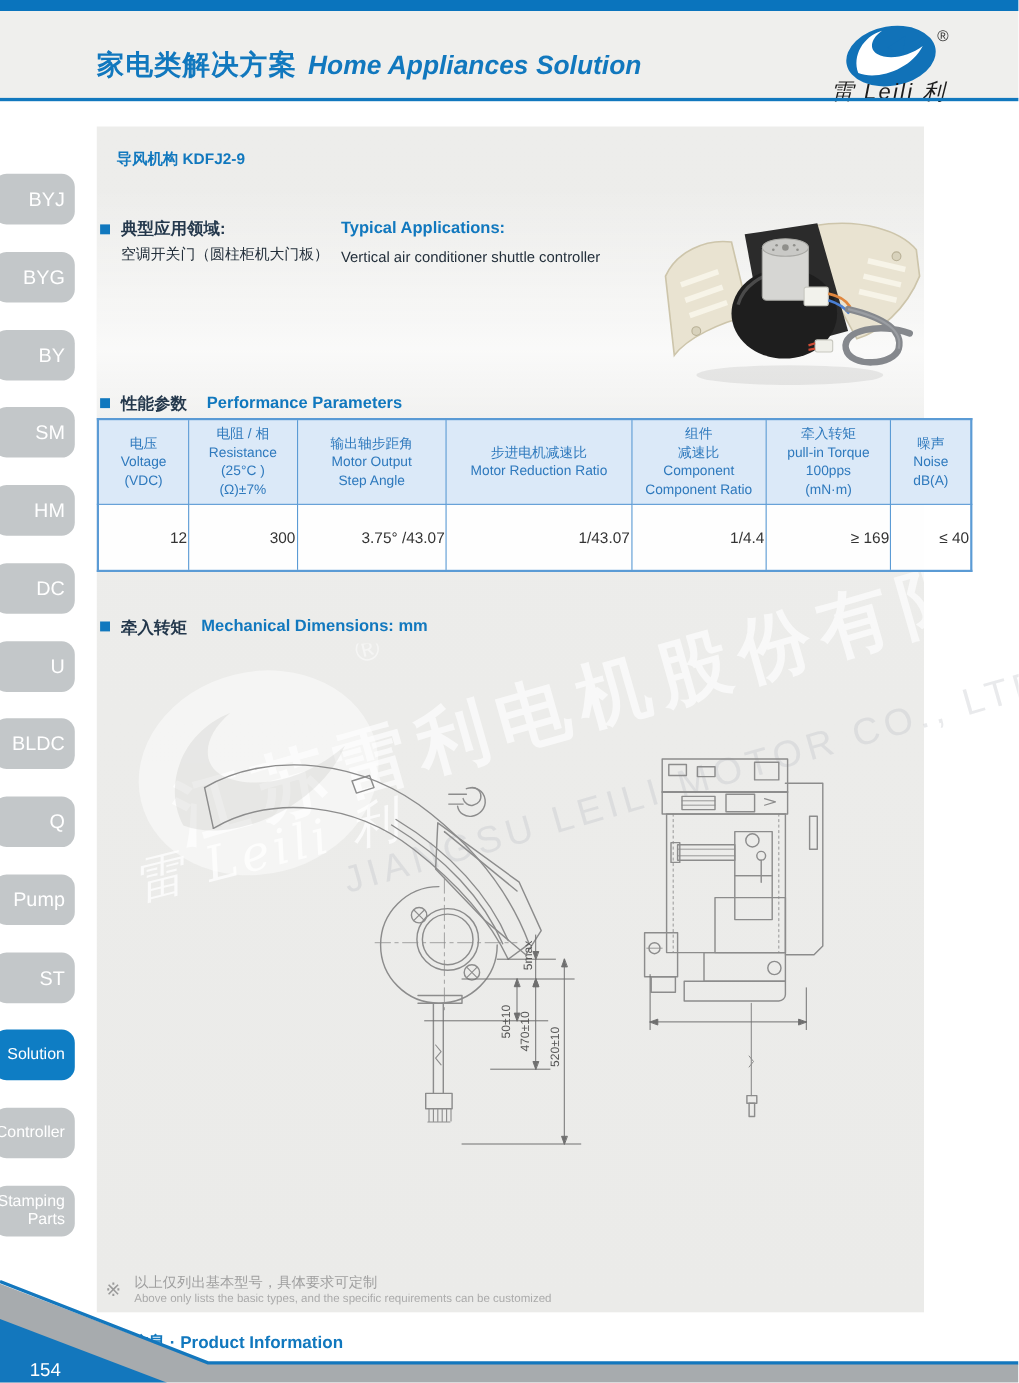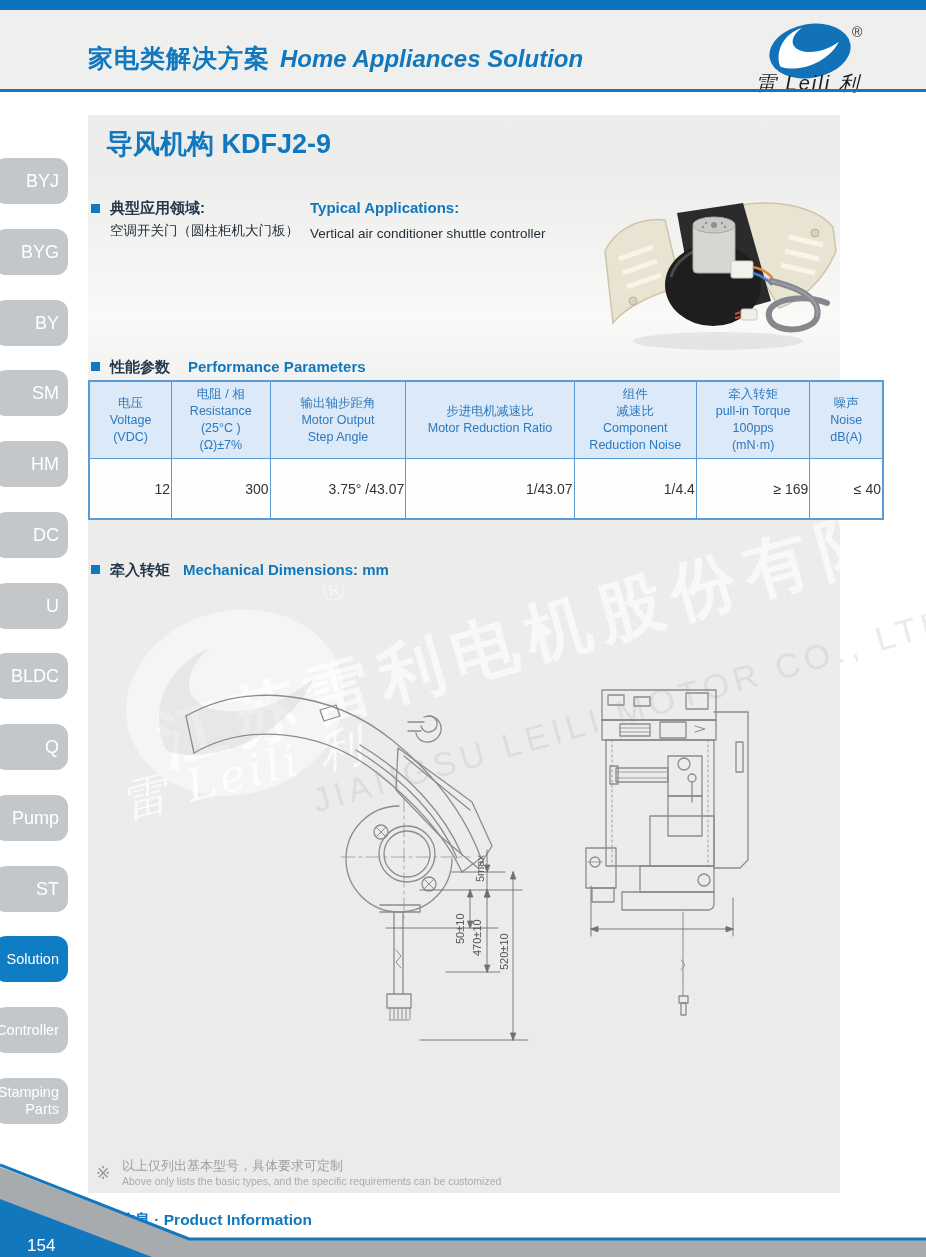--- a/index.html
+++ b/index.html
@@ -21,21 +21,21 @@
              background:#c3c7c9;color:#ffffff;display:flex;align-items:center;justify-content:flex-end;
              padding-right:9px;box-sizing:border-box;font-size:18px;text-align:right;line-height:17px;cursor:pointer;}
   .side-item.small{font-size:14.5px;}
   .side-item.active{background:#0e7dc4;}
 
   
   .panel{position:absolute;left:88px;top:115px;width:752px;height:1078px;
          background:linear-gradient(180deg,#ededeb 0%,#ebebe9 100%);}
   .light-zone{position:absolute;left:0;top:55px;width:752px;height:250px;
          background:linear-gradient(180deg,rgba(255,255,255,0) 0%,rgba(255,255,255,.7) 60%,rgba(255,255,255,0) 100%);}
-  .prod-title{position:absolute;left:18px;top:16px;font-size:27px;font-weight:bold;color:#1178be;line-height:27px;}
+  .prod-title{position:absolute;left:18px;top:16px;font-size:14px;font-weight:bold;color:#1178be;line-height:27px;}
 
   .bullet{position:absolute;width:9px;height:9px;background:#1178be;}
   .sec-zh{position:absolute;font-size:15px;font-weight:bold;color:#24384c;}
   .sec-en{position:absolute;font-size:15px;font-weight:bold;color:#1178be;}
   .desc{position:absolute;font-size:13.5px;color:#232f3b;}
 
   
   table.perf{position:absolute;left:0;top:265px;width:796px;border-collapse:collapse;
              border:2px solid #5b9bd5;table-layout:fixed;background:transparent;}
   table.perf th{border:1px solid #5b9bd5;background:#dbe9f8;color:#2e79bd;font-weight:normal;
@@ -207,21 +207,21 @@
 (25°C )
 (Ω)±7%</th>
           <th>输出轴步距角
 Motor Output
 Step Angle</th>
           <th>步进电机减速比
 Motor Reduction Ratio</th>
           <th>组件
 减速比
 Component
-Reduction Noise</th>
+Component Ratio</th>
           <th>牵入转矩
 pull-in Torque
 100pps
 (mN·m)</th>
           <th>噪声
 Noise
 dB(A)</th>
         </tr>
       </thead>
       <tbody>

